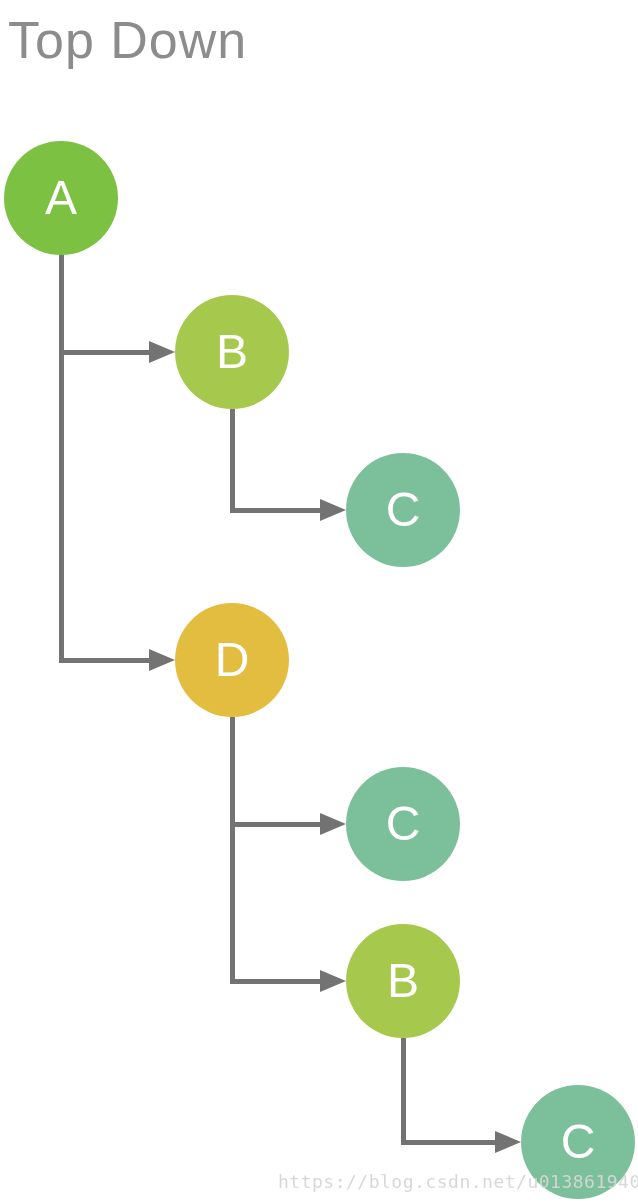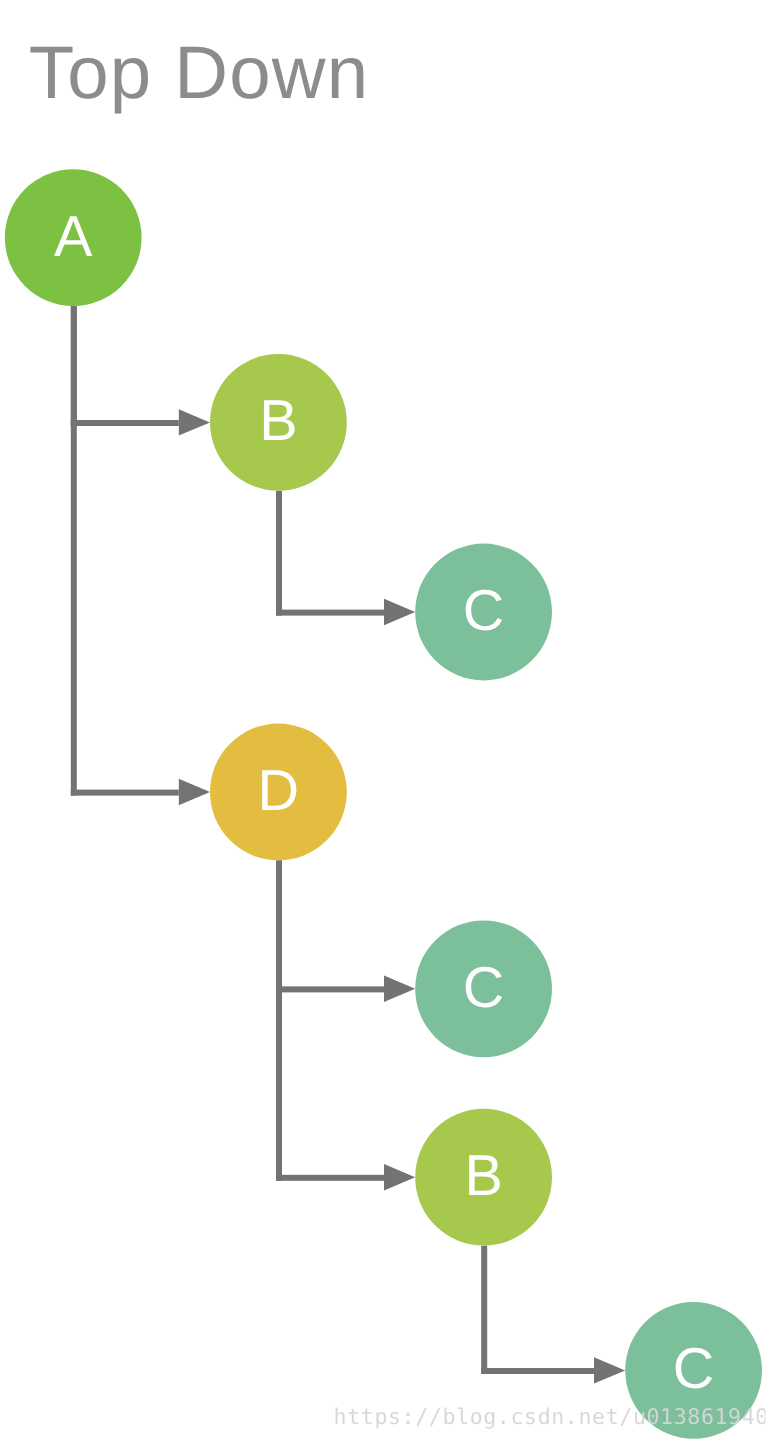--- a/index.html
+++ b/index.html
@@ -12,22 +12,22 @@
     position: relative;
     width: 638px;
     height: 1204px;
     overflow: hidden;
     background: #ffffff;
   }
   #page-title {
     position: absolute;
     left: 8px;
     top: 10px;
-    margin: 16px;
-    font-size: 62px;
+    margin: 0;
+    font-size: 52px;
     font-weight: 300;
     letter-spacing: 1px;
     color: #8c8c8c;
   }
   #diagram { position: absolute; inset: 0; }
   .edge-seg {
     position: absolute;
     background: #737373;
     z-index: 1;
   }

